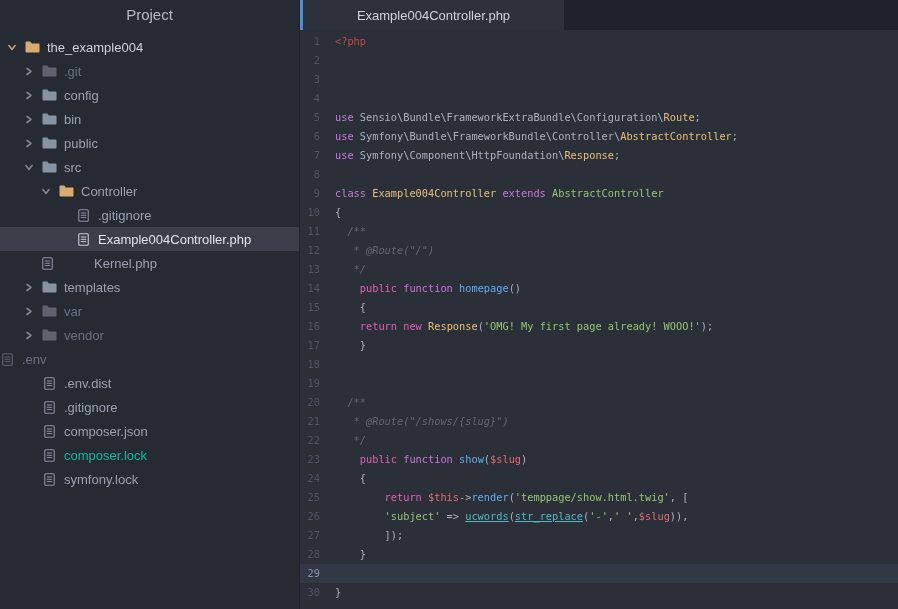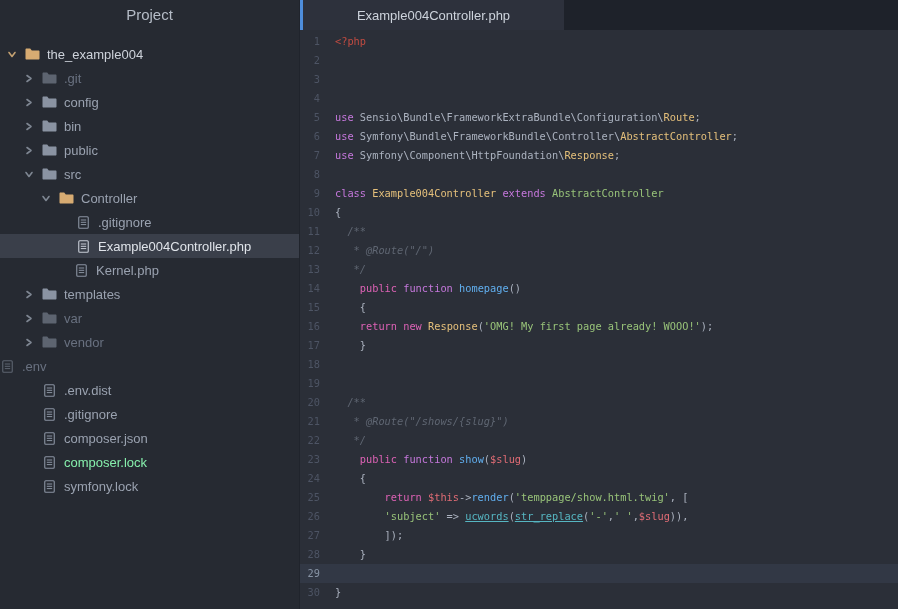--- a/index.html
+++ b/index.html
@@ -2,21 +2,21 @@
 <html><head>
 <meta charset="utf-8">
 <style>
   * { box-sizing: border-box; margin: 0; padding: 0; }
   html, body { width: 898px; height: 609px; overflow: hidden; background: #2b2f38; }
   .app { display: flex; width: 898px; height: 609px; font-family: "Liberation Sans", sans-serif; }
 
   
   .sidebar { width: 300px; flex-shrink: 0; background: #262a32; display: flex; flex-direction: column; border-right: 1px solid #20242c; }
   .sidebar-header { height: 30px; line-height: 30px; text-align: center; font-size: 15px; color: #b5bcc7; }
-  .tree { margin-top: 12px; }
+  .tree { margin-top: 5px; }
   .tree-row { height: 24px; display: flex; align-items: center; font-size: 13px; white-space: nowrap; cursor: default; }
   .tree-row.selected { background: #3a3f4a; }
   .chev { width: 17px; display: inline-flex; align-items: center; flex-shrink: 0; }
   .chev svg { display: block; }
   .chev.expanded svg { transform: rotate(90deg); }
   .t-icon { width: 15px; margin-right: 7px; display: inline-flex; align-items: center; justify-content: center; flex-shrink: 0; }
   .t-icon svg { display: block; }
 
   
   .editor { flex: 1; display: flex; flex-direction: column; background: #2b2f38; min-width: 0; }
@@ -147,21 +147,21 @@
           <span class="t-icon">
             <svg width="11" height="13" viewBox="0 0 11 13">
               <rect x="0.75" y="0.75" width="9.5" height="11.5" rx="1" fill="none" stroke="#c8cdd6" stroke-width="1.1"></rect>
               <line x1="2.8" y1="4" x2="8.2" y2="4" stroke="#c8cdd6" stroke-width="1"></line>
               <line x1="2.8" y1="6.3" x2="8.2" y2="6.3" stroke="#c8cdd6" stroke-width="1"></line>
               <line x1="2.8" y1="8.6" x2="8.2" y2="8.6" stroke="#c8cdd6" stroke-width="1"></line>
             </svg>
           </span>
           <span>Example004Controller.php</span>
         </div>
-        <div class="tree-row" style="padding-left: 74px; color: rgb(154, 162, 176);">
+        <div class="tree-row" style="padding-left: 40px; color: rgb(154, 162, 176); gap: 32px;">
           <span class="t-icon">
             <svg width="11" height="13" viewBox="0 0 11 13">
               <rect x="0.75" y="0.75" width="9.5" height="11.5" rx="1" fill="none" stroke="#8a93a2" stroke-width="1.1"></rect>
               <line x1="2.8" y1="4" x2="8.2" y2="4" stroke="#8a93a2" stroke-width="1"></line>
               <line x1="2.8" y1="6.3" x2="8.2" y2="6.3" stroke="#8a93a2" stroke-width="1"></line>
               <line x1="2.8" y1="8.6" x2="8.2" y2="8.6" stroke="#8a93a2" stroke-width="1"></line>
             </svg>
           </span>
           <span>Kernel.php</span>
         </div>
@@ -241,21 +241,21 @@
           <span class="t-icon">
             <svg width="11" height="13" viewBox="0 0 11 13">
               <rect x="0.75" y="0.75" width="9.5" height="11.5" rx="1" fill="none" stroke="#8a93a2" stroke-width="1.1"></rect>
               <line x1="2.8" y1="4" x2="8.2" y2="4" stroke="#8a93a2" stroke-width="1"></line>
               <line x1="2.8" y1="6.3" x2="8.2" y2="6.3" stroke="#8a93a2" stroke-width="1"></line>
               <line x1="2.8" y1="8.6" x2="8.2" y2="8.6" stroke="#8a93a2" stroke-width="1"></line>
             </svg>
           </span>
           <span>composer.json</span>
         </div>
-        <div class="tree-row" style="padding-left: 42px; color: #86efac;">
+        <div class="tree-row" style="padding-left: 42px; color: #14b8a6;">
           <span class="t-icon">
             <svg width="11" height="13" viewBox="0 0 11 13">
               <rect x="0.75" y="0.75" width="9.5" height="11.5" rx="1" fill="none" stroke="#8a93a2" stroke-width="1.1"></rect>
               <line x1="2.8" y1="4" x2="8.2" y2="4" stroke="#8a93a2" stroke-width="1"></line>
               <line x1="2.8" y1="6.3" x2="8.2" y2="6.3" stroke="#8a93a2" stroke-width="1"></line>
               <line x1="2.8" y1="8.6" x2="8.2" y2="8.6" stroke="#8a93a2" stroke-width="1"></line>
             </svg>
           </span>
           <span>composer.lock</span>
         </div>

